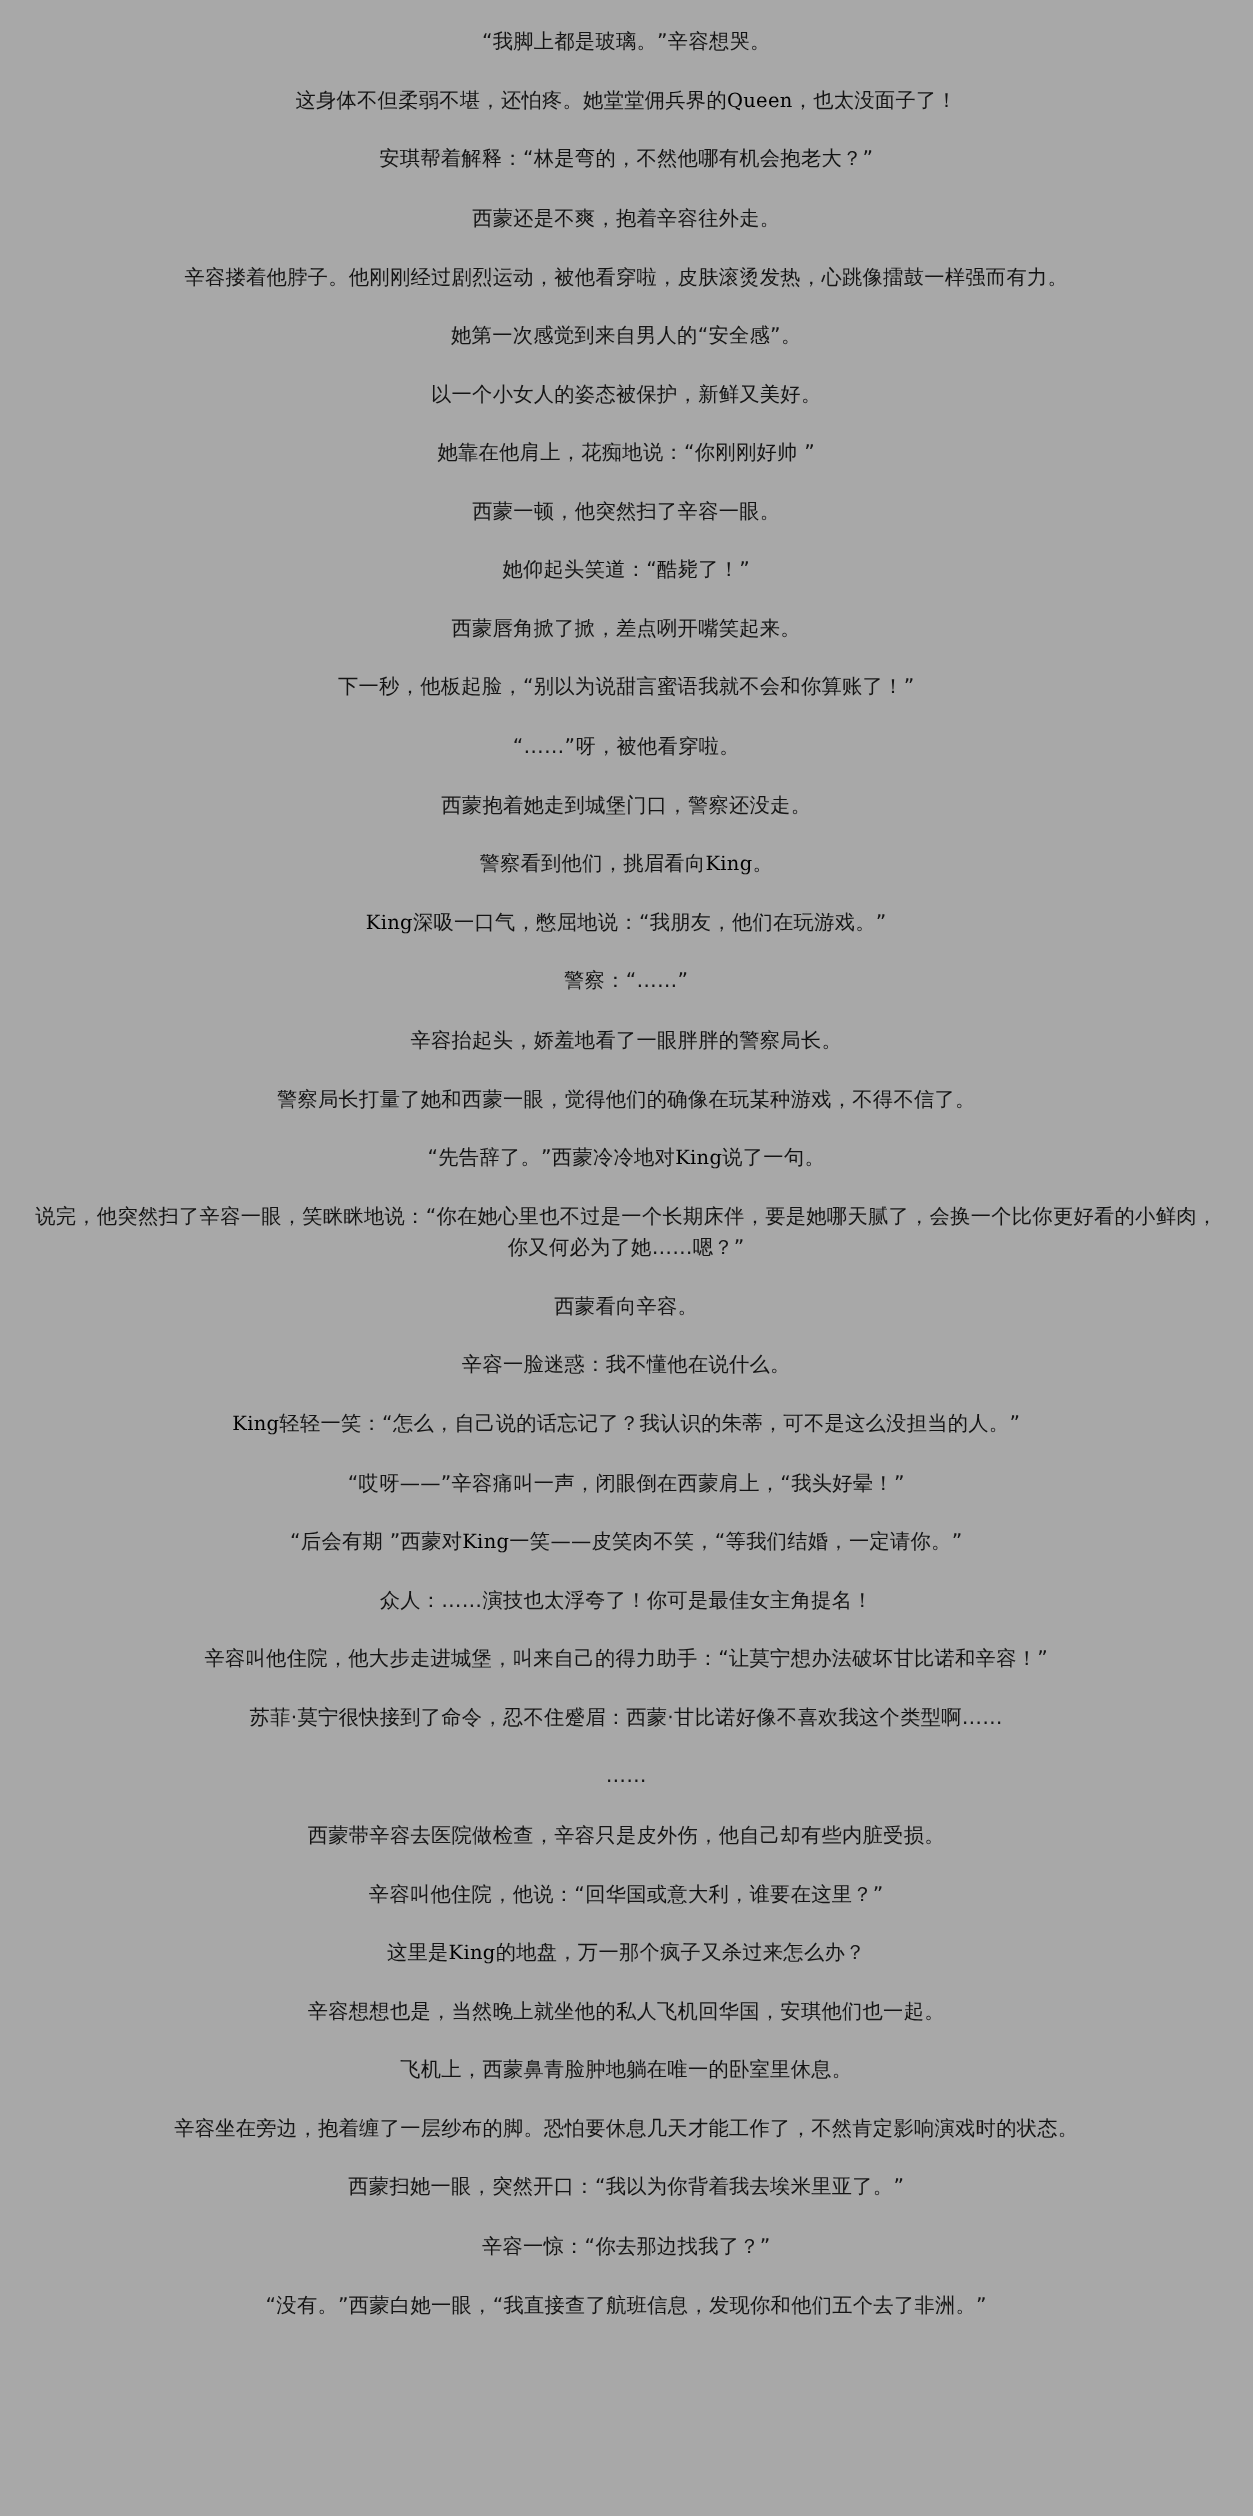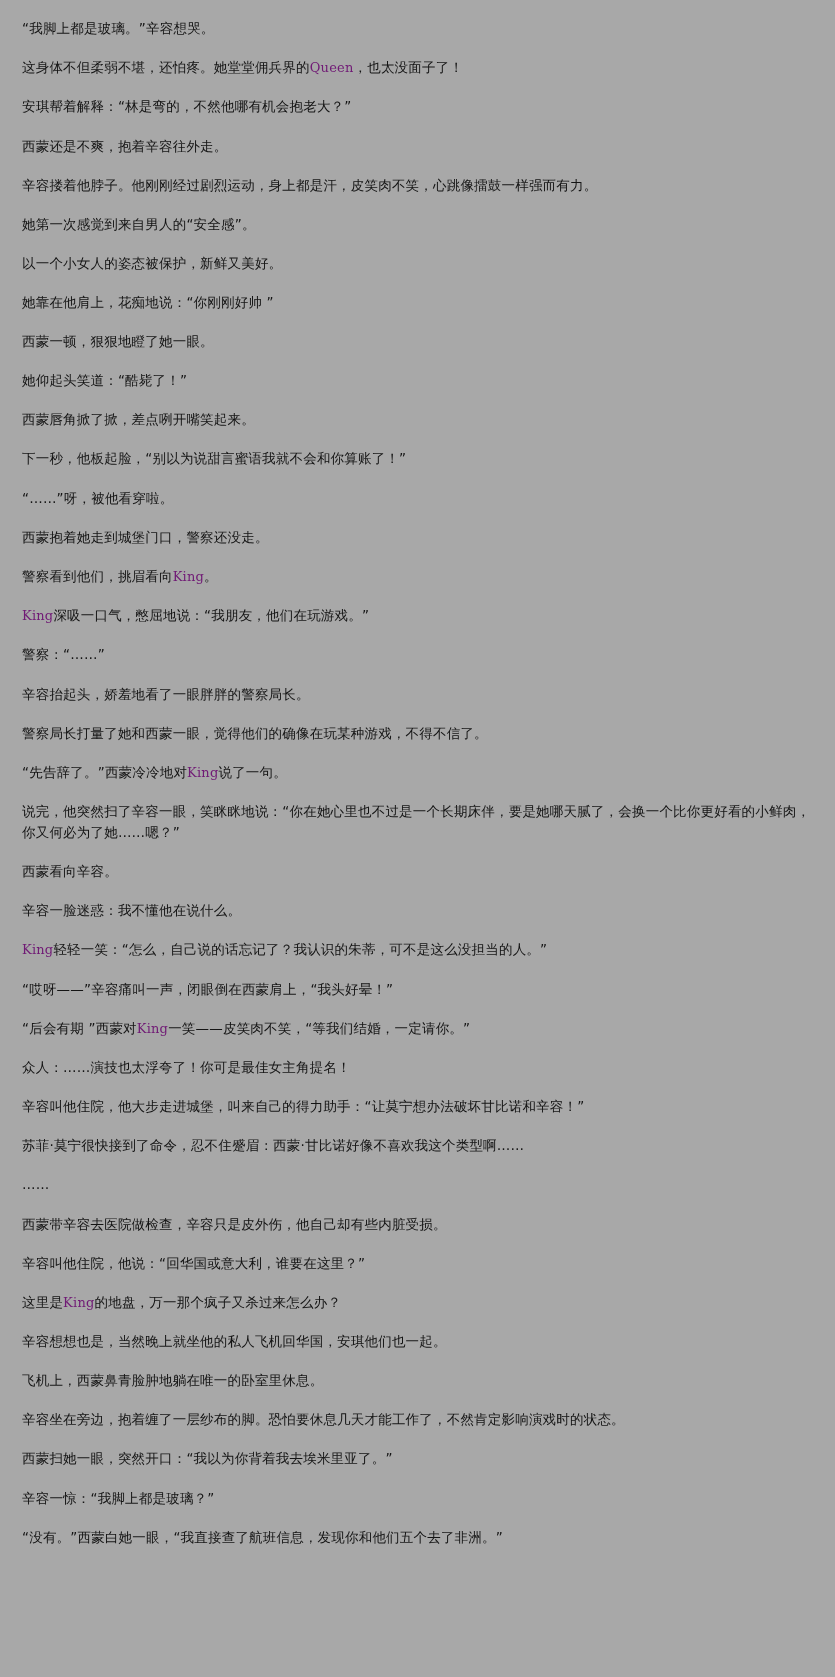--- a/index.html
+++ b/index.html
@@ -15,45 +15,45 @@
   }
   #novel-page {
     width: 835px;
     box-sizing: border-box;
     padding: 18px 22px 10px 22px;
   }
   .para {
     font-size: 13.5px;
     line-height: 1.55;
     margin: 0 0 18.2px 0;
-    text-align: left;
+    text-align: center;
     letter-spacing: 0.2px;
     color: #141414;
     word-break: break-word;
   }
   
   .roman {
     font-family: "DejaVu Serif", "Liberation Serif", serif;
     font-size: 13px;
-    color: #701a75;
+    color: #000000;
   }
 </style>
 </head>
 <body>
 
 <div id="novel-page">
     <p class="para">“我脚上都是玻璃。”辛容想哭。</p>
     <p class="para">这身体不但柔弱不堪，还怕疼。她堂堂佣兵界的<span class="roman">Queen</span>，也太没面子了！</p>
     <p class="para">安琪帮着解释：“林是弯的，不然他哪有机会抱老大？”</p>
     <p class="para">西蒙还是不爽，抱着辛容往外走。</p>
-    <p class="para">辛容搂着他脖子。他刚刚经过剧烈运动，身上都是汗，皮笑肉不笑，心跳像擂鼓一样强而有力。</p>
+    <p class="para">辛容搂着他脖子。他刚刚经过剧烈运动，被他看穿啦，皮肤滚烫发热，心跳像擂鼓一样强而有力。</p>
     <p class="para">她第一次感觉到来自男人的“安全感”。</p>
     <p class="para">以一个小女人的姿态被保护，新鲜又美好。</p>
     <p class="para">她靠在他肩上，花痴地说：“你刚刚好帅 ”</p>
-    <p class="para">西蒙一顿，狠狠地瞪了她一眼。</p>
+    <p class="para">西蒙一顿，他突然扫了辛容一眼。</p>
     <p class="para">她仰起头笑道：“酷毙了！”</p>
     <p class="para">西蒙唇角掀了掀，差点咧开嘴笑起来。</p>
     <p class="para">下一秒，他板起脸，“别以为说甜言蜜语我就不会和你算账了！”</p>
     <p class="para">“……”呀，被他看穿啦。</p>
     <p class="para">西蒙抱着她走到城堡门口，警察还没走。</p>
     <p class="para">警察看到他们，挑眉看向<span class="roman">King</span>。</p>
     <p class="para"><span class="roman">King</span>深吸一口气，憋屈地说：“我朋友，他们在玩游戏。”</p>
     <p class="para">警察：“……”</p>
     <p class="para">辛容抬起头，娇羞地看了一眼胖胖的警察局长。</p>
     <p class="para">警察局长打量了她和西蒙一眼，觉得他们的确像在玩某种游戏，不得不信了。</p>
@@ -68,15 +68,15 @@
     <p class="para">辛容叫他住院，他大步走进城堡，叫来自己的得力助手：“让莫宁想办法破坏甘比诺和辛容！”</p>
     <p class="para">苏菲·莫宁很快接到了命令，忍不住蹙眉：西蒙·甘比诺好像不喜欢我这个类型啊……</p>
     <p class="para">……</p>
     <p class="para">西蒙带辛容去医院做检查，辛容只是皮外伤，他自己却有些内脏受损。</p>
     <p class="para">辛容叫他住院，他说：“回华国或意大利，谁要在这里？”</p>
     <p class="para">这里是<span class="roman">King</span>的地盘，万一那个疯子又杀过来怎么办？</p>
     <p class="para">辛容想想也是，当然晚上就坐他的私人飞机回华国，安琪他们也一起。</p>
     <p class="para">飞机上，西蒙鼻青脸肿地躺在唯一的卧室里休息。</p>
     <p class="para">辛容坐在旁边，抱着缠了一层纱布的脚。恐怕要休息几天才能工作了，不然肯定影响演戏时的状态。</p>
     <p class="para">西蒙扫她一眼，突然开口：“我以为你背着我去埃米里亚了。”</p>
-    <p class="para">辛容一惊：“我脚上都是玻璃？”</p>
+    <p class="para">辛容一惊：“你去那边找我了？”</p>
     <p class="para">“没有。”西蒙白她一眼，“我直接查了航班信息，发现你和他们五个去了非洲。”</p>
   </div>
 
 </body></html>

